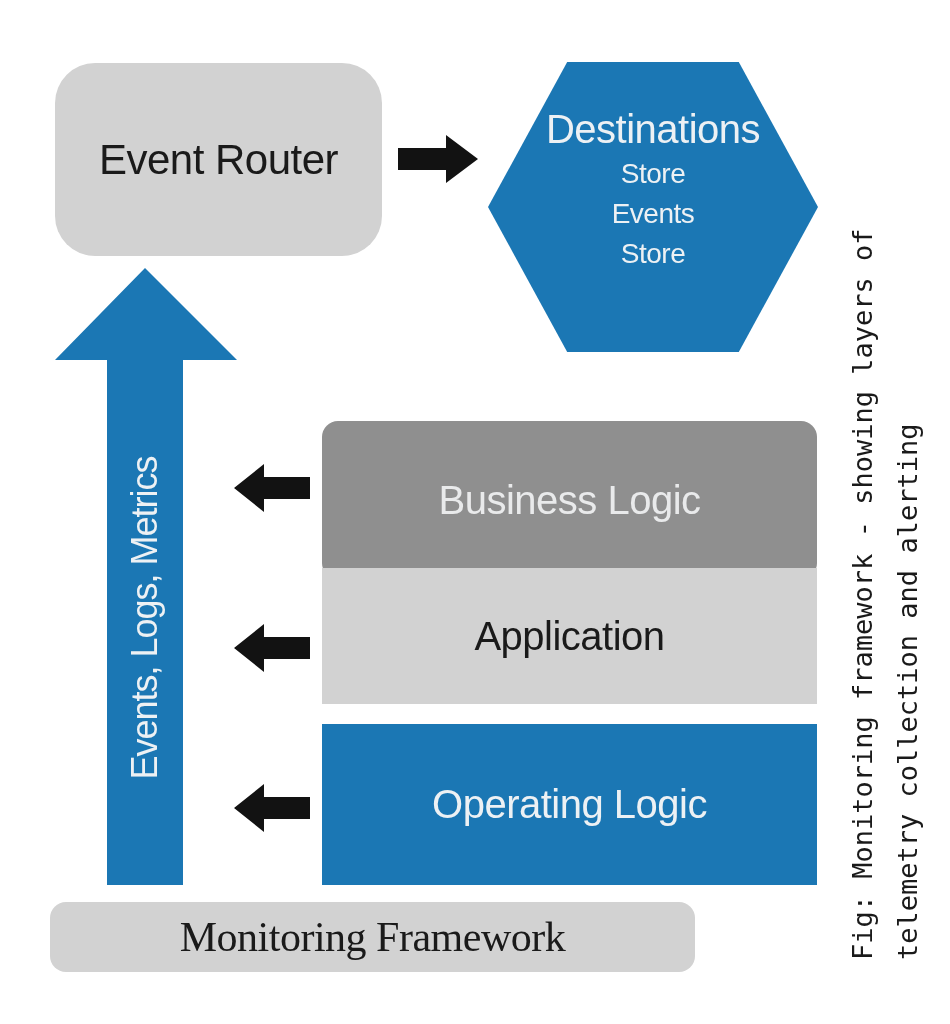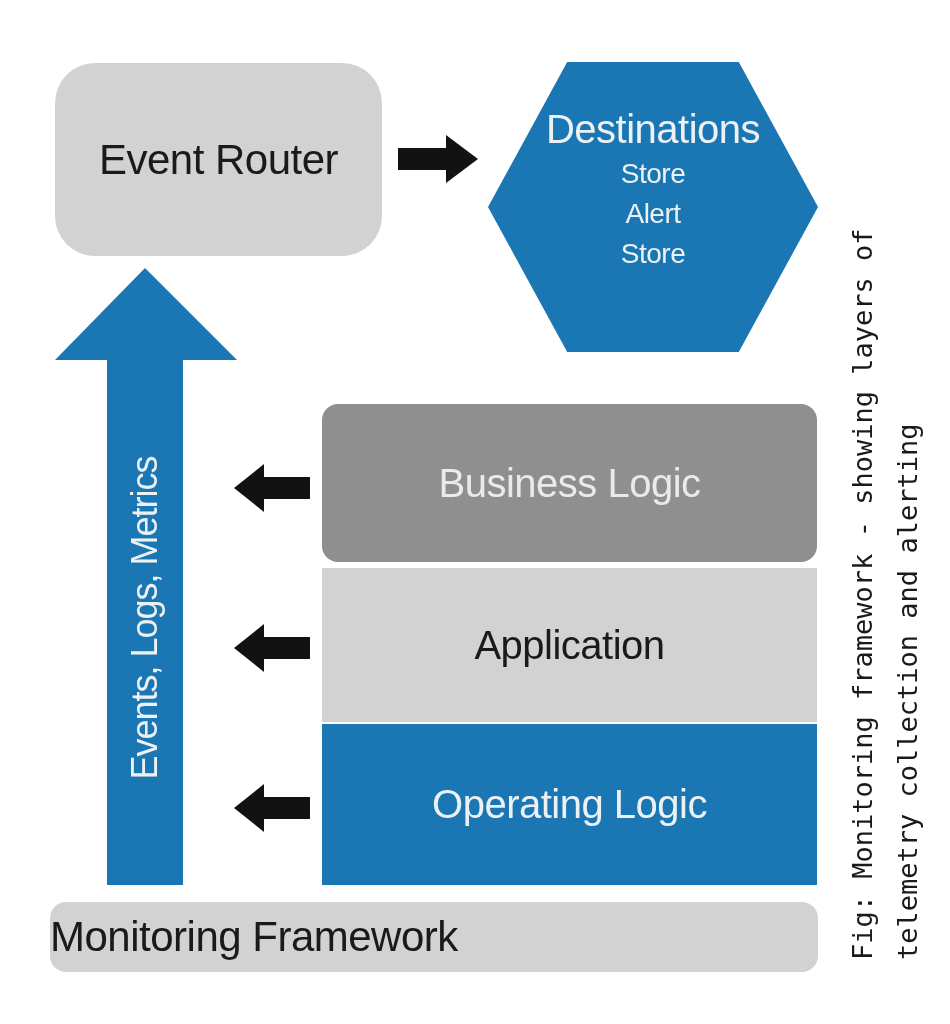--- a/index.html
+++ b/index.html
@@ -51,32 +51,32 @@
     display:flex;align-items:center;justify-content:center;
     font-size:36px;color:var(--light-text,#edf1f4);
     letter-spacing:-1px;white-space:nowrap;
   }
   
   .layer{
     left:322px;width:495px;
     display:flex;align-items:center;justify-content:center;
   }
   .layer .label{font-size:40px;letter-spacing:-0.5px;}
-  .layer-business{top:404px;height:158px;background:var(--dark-gray,#8f8f8f);border-radius:16px;}
+  .layer-business{top:421px;height:158px;background:var(--dark-gray,#8f8f8f);border-radius:16px;}
   .layer-business .label{color:#e9eaeb;}
-  .layer-application{top:568px;height:154px;background:var(--light-gray,#d2d2d2);}
+  .layer-application{top:568px;height:136px;background:var(--light-gray,#d2d2d2);}
   .layer-application .label{color:#1a1a1a;}
   .layer-os{top:724px;height:161px;background:var(--blue,#1b77b4);}
   .layer-os .label{color:var(--light-text,#edf1f4);}
   
   .mon-bar{
-    left:50px;top:902px;width:768px;height:70px;
+    left:50px;top:902px;width:645px;height:70px;
     background:var(--light-gray,#d2d2d2);
     border-radius:16px;
-    display:flex;align-items:center;
+    display:flex;align-items:center;justify-content:center;font-family:Liberation Serif, serif;
   }
   .mon-bar .label{font-size:42px;color:#1a1a1a;letter-spacing:-0.5px;}
   
   .caption{
     left:840px;top:960px;width:780px;
     transform:rotate(-90deg);transform-origin:0 0;
     font-family:"DejaVu Sans Mono", monospace;
     font-size:27px;line-height:45px;color:#1a1a1a;
     white-space:nowrap;
   }
@@ -92,21 +92,21 @@
 
   <div class="abs right-arrow">
     <svg width="80" height="48" viewBox="0 0 80 48">
       <polygon points="0,13 48,13 48,0 80,24 48,48 48,35 0,35" fill="#121212"></polygon>
     </svg>
   </div>
 
   <div class="abs hexagon">
     <div class="hex-title">Destinations</div>
     <div class="hex-item">Store</div>
-    <div class="hex-item">Alert</div>
+    <div class="hex-item">Events</div>
     <div class="hex-item">Store</div>
   </div>
 
   <div class="abs up-arrow">
     <svg width="182" height="617" viewBox="0 0 182 617">
       <polygon points="90,0 182,92 128,92 128,617 52,617 52,92 0,92" fill="#1b77b4"></polygon>
     </svg>
   </div>
   <div class="abs up-arrow-label">Events, Logs, Metrics</div>
 

